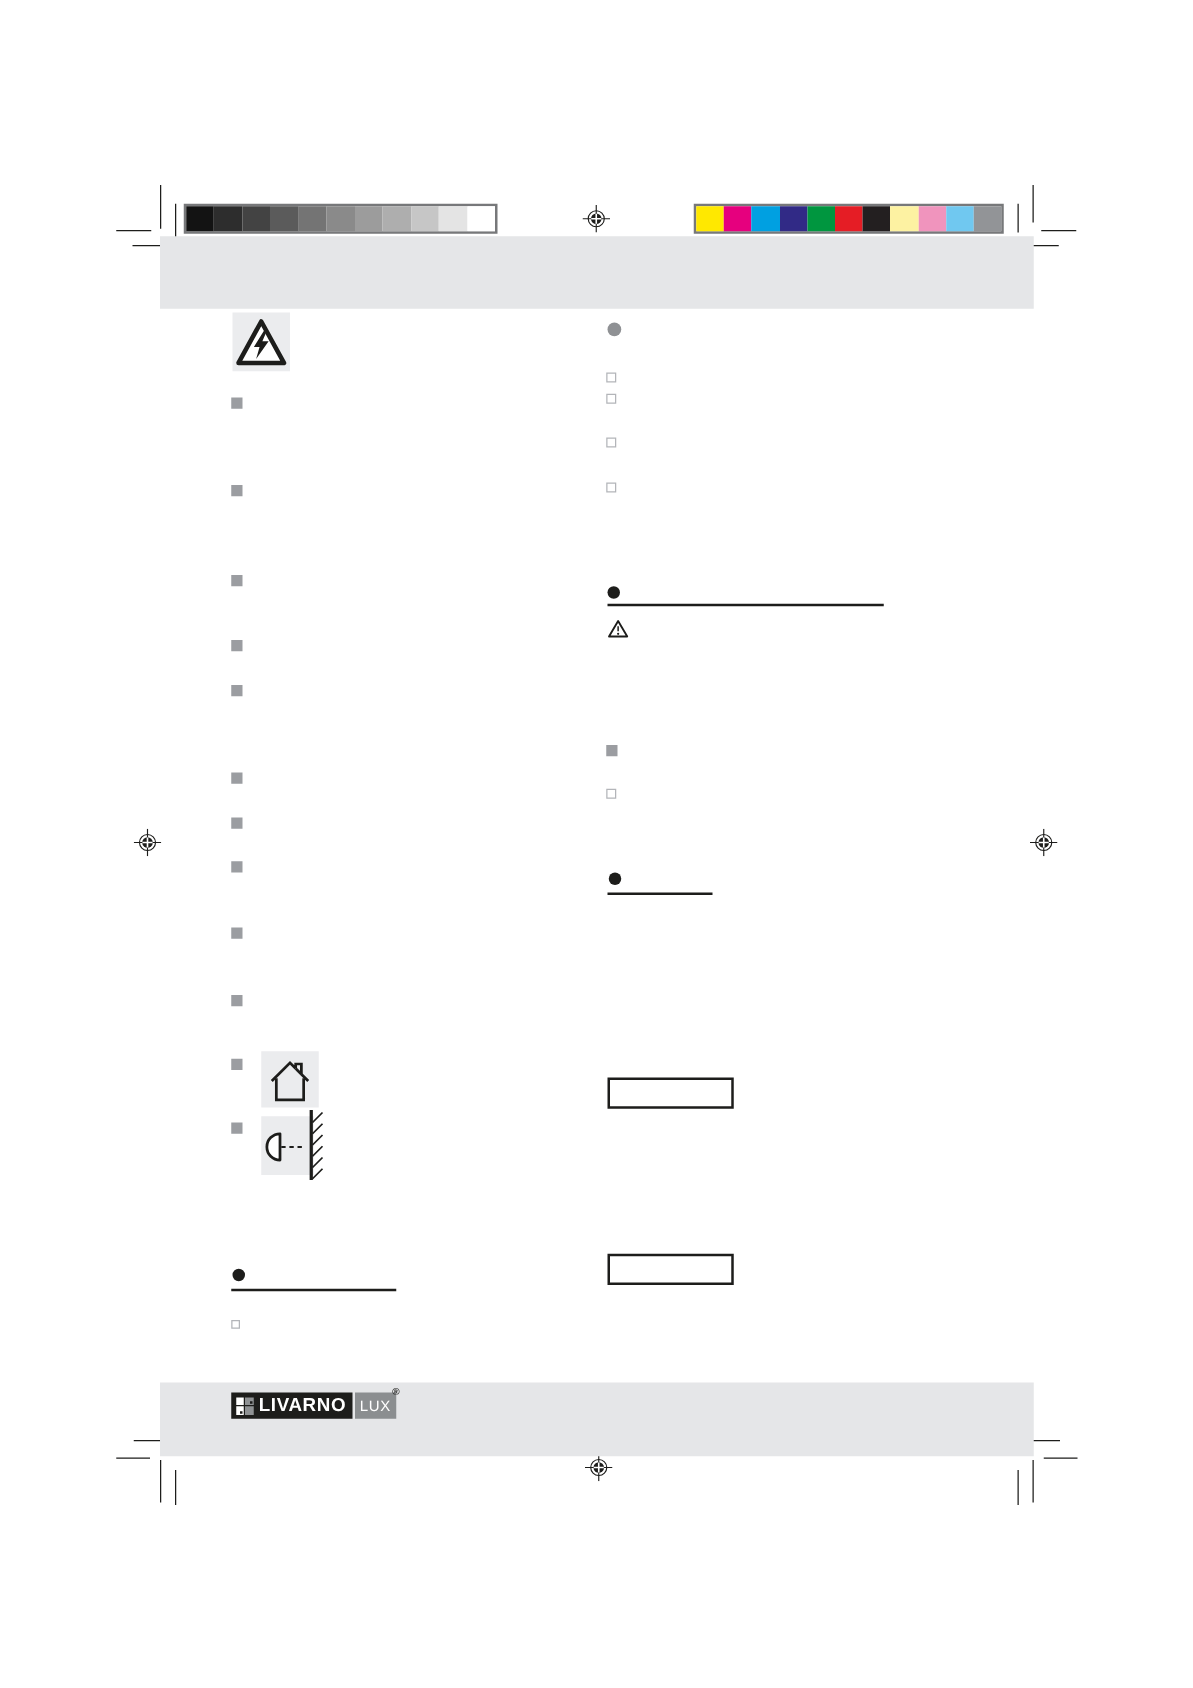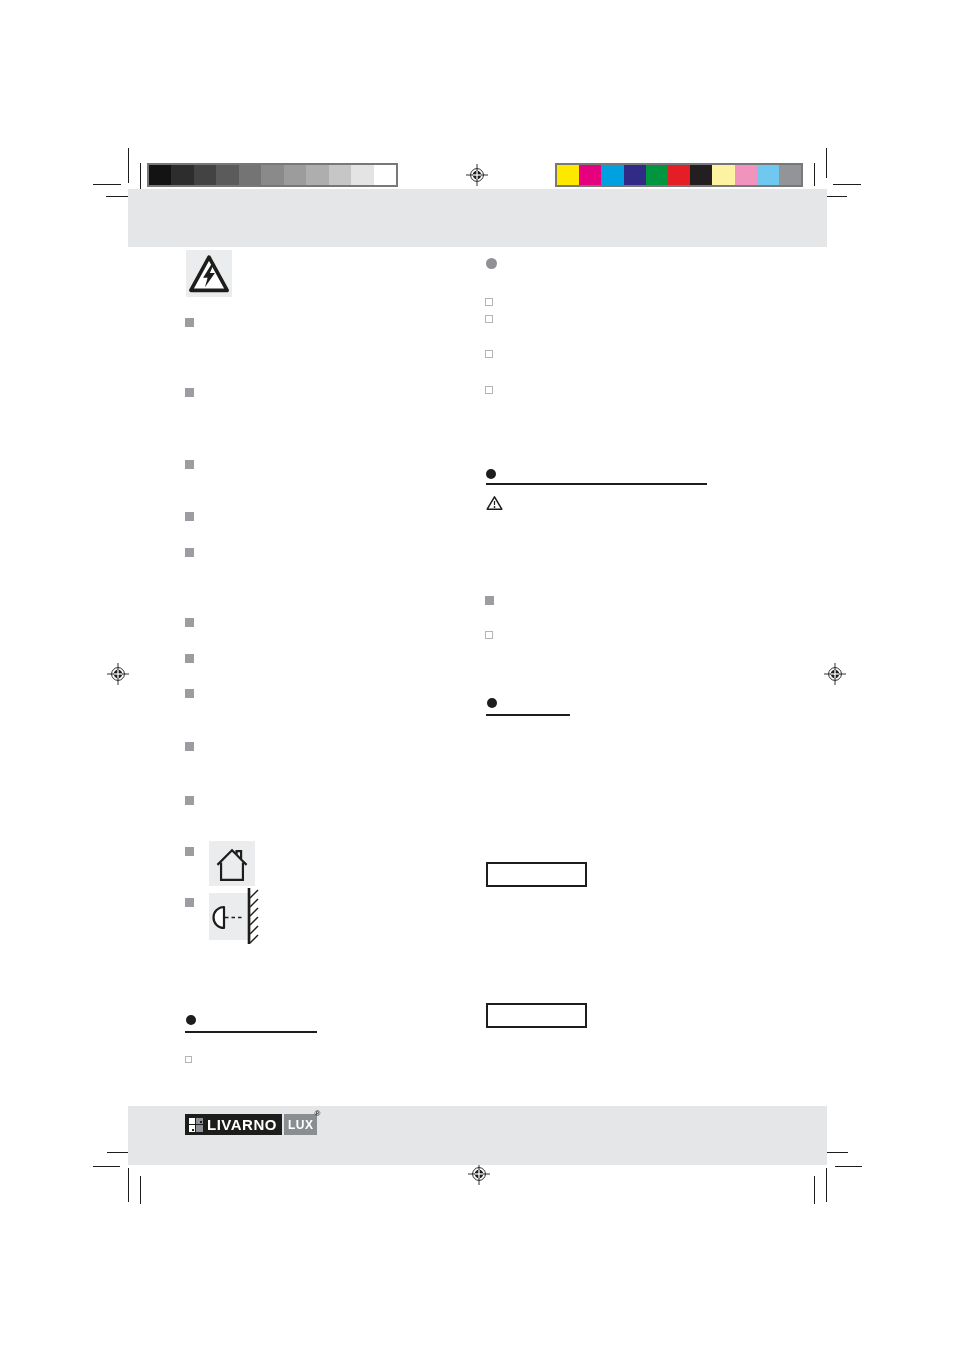--- a/index.html
+++ b/index.html
@@ -37,21 +37,21 @@
   
   .logo{position:absolute;left:185px;top:1114px;display:flex;align-items:stretch;height:21px;}
   .logo-black{background:#1d1d1b;display:flex;align-items:center;padding:0 5px 0 4px;gap:4px;}
   .logo-brand{color:#ffffff;font-weight:bold;font-size:15px;letter-spacing:0.5px;line-height:1;}
   .logo-window{position:relative;display:grid;grid-template-columns:6px 7px;grid-template-rows:6px 7px;gap:1px;}
   .lw{position:relative;display:block;}
   .lw.w{background:#ffffff;}
   .lw.g{background:#8f9294;}
   .lw i{position:absolute;right:1px;bottom:1px;width:2px;height:2px;background:#1d1d1b;}
   .logo-gray{position:relative;background:#8b8e90;margin-left:2px;display:flex;align-items:center;justify-content:center;padding:0 4px;}
-  .logo-sub{color:#ffffff;font-weight:bold;font-size:12px;letter-spacing:0.5px;line-height:1;}
+  .logo-sub{color:#ffffff;font-weight:normal;font-size:12px;letter-spacing:0.5px;line-height:1;}
   .logo-reg{position:absolute;top:-5px;right:-3px;font-size:8px;color:#1d1d1b;font-weight:bold;}
 </style>
 </head>
 <body>
 
 <div class="canvas">
 
   <div class="cm" style="left:128px;top:148px;width:1px;height:35px;"></div>
   <div class="cm" style="left:140px;top:163px;width:1px;height:28px;"></div>
   <div class="cm" style="left:93px;top:184px;width:28px;height:1px;"></div>

